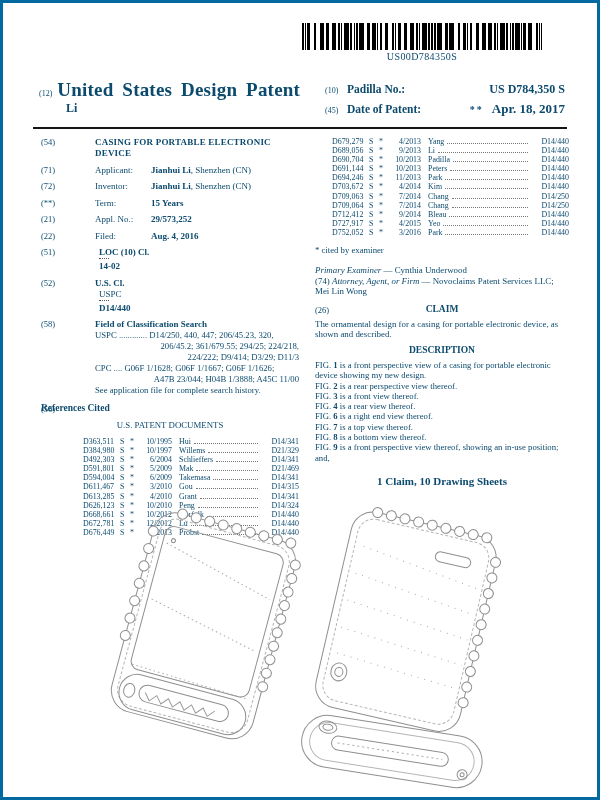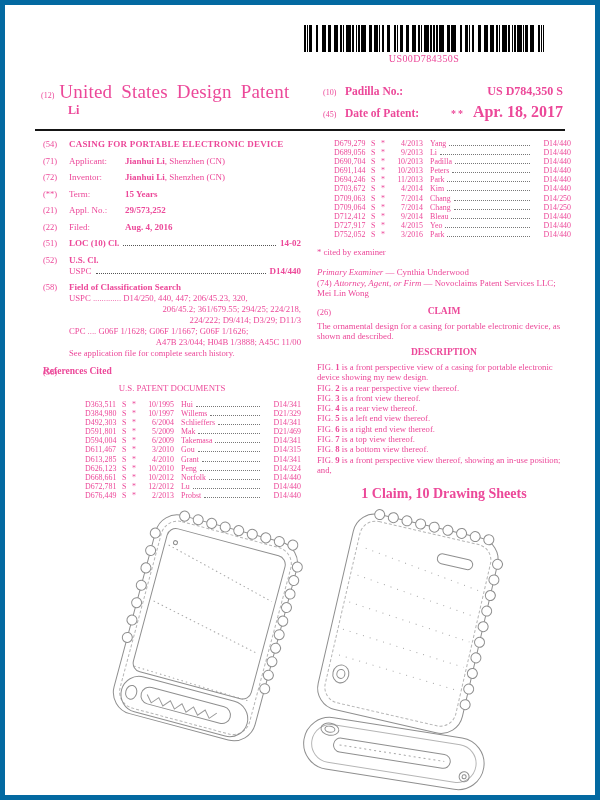--- a/index.html
+++ b/index.html
@@ -1,55 +1,55 @@
 <!DOCTYPE html>
 <html><head>
 <meta charset="utf-8">
 <style>
   html,body{margin:0;padding:0;background:#e9e9e9;}
   .page{
     position:relative;width:600px;height:800px;margin:0 auto;background:#ffffff;
-    font-family:"Liberation Serif","DejaVu Serif",serif;color:#ec4899;
-    border:5px solid #0369a1;box-sizing:border-box;overflow:hidden;
+    font-family:"Liberation Serif","DejaVu Serif",serif;color:#0c4a6e;
+    border:3px solid #0369a1;box-sizing:border-box;overflow:hidden;
   }
   
   .barcode-wrap{position:absolute;left:296px;top:20px;width:246px;}
   .barcode{
     height:27px;width:240px;margin:0 auto;background-color:#fff;
     background-image:
       repeating-linear-gradient(90deg,#000 0 2px,transparent 2px 6px),
       repeating-linear-gradient(90deg,transparent 0 3px,#000 3px 4px,transparent 4px 9px),
       repeating-linear-gradient(90deg,#000 0 1px,transparent 1px 5px,#000 5px 8px,transparent 8px 13px);
   }
   .barcode-text{text-align:center;font-size:10px;letter-spacing:.4px;margin-top:1px;}
   
   .hdr{position:absolute;left:36px;top:76px;right:32px;height:48px;}
   .hdr-title-row{display:flex;align-items:baseline;}
   .code-sm{font-size:8px;}
-  .hdr-title{font-size:19px;font-weight:normal;margin-left:5px;word-spacing:4px;letter-spacing:.2px;}
+  .hdr-title{font-size:19px;font-weight:bold;margin-left:5px;word-spacing:4px;letter-spacing:.2px;}
   .hdr-li{font-size:12px;font-weight:bold;margin-left:27px;margin-top:0px;}
   .hdr-right{position:absolute;right:0;top:3px;width:240px;}
   .hdr-right .row{display:flex;align-items:baseline;margin-bottom:4px;}
   .hdr-right .code{font-size:8px;width:22px;}
   .hdr-right .lbl{font-weight:bold;font-size:11.5px;}
   .hdr-right .val{margin-left:auto;font-weight:bold;font-size:12px;white-space:nowrap;}
   .term-marker{font-weight:bold;font-size:10px;margin-right:8px;margin-left:auto;letter-spacing:2px;}
-  .hdr-right .val2{font-weight:bold;font-size:16px;white-space:nowrap;}
+  .hdr-right .val2{font-weight:bold;font-size:13px;white-space:nowrap;}
   .rule{position:absolute;left:30px;right:30px;top:124px;border-top:2.2px solid #151515;}
   
   .col{position:absolute;top:134px;font-size:9px;line-height:11px;}
   .col-l{left:38px;width:258px;}
   .col-r{left:312px;width:254px;}
   .bold{font-weight:bold;}
   .ital{font-style:italic;}
-  .entry{display:grid;grid-template-columns:26px 1fr;margin-bottom:5.5px;}
+  .entry{display:grid;grid-template-columns:26px 1fr;margin-bottom:5.5px;gap:28px;}
   .entry .code{font-size:8.5px;}
   .fbody{display:grid;grid-template-columns:56px 1fr;}
   .title-entry .tbody{font-weight:bold;letter-spacing:.2px;}
-  .flexline{display:flex;align-items:baseline;}
+  .flexline{display:flex;align-items:baseline;flex-direction:column;}
   .leader{flex:1;border-bottom:1px dotted #555;margin:0 4px 2px 4px;min-width:10px;}
   .fs-cont{text-align:right;font-size:8.7px;}
   .fs-note{font-size:8.7px;}
   
   .refs-head{position:relative;text-align:left;font-weight:bold;font-size:9.5px;margin:7px 0 6px;}
   .refs-head .code{position:absolute;left:0;top:1px;font-size:8.5px;font-weight:normal;}
   .refs-sub{text-align:center;font-size:8.8px;margin-bottom:6px;}
   .ref-rows-l{margin-left:42px;}
   .ref-rows-r{margin-left:17px;margin-bottom:6px;}
   .ref-row{display:flex;align-items:baseline;font-size:7.9px;line-height:9.1px;}
@@ -61,21 +61,21 @@
   .ref-leader{flex:1;border-bottom:1px dotted #777;margin:0 3px 1.5px;}
   .ref-cls{width:38px;text-align:right;white-space:nowrap;}
   .cited-note{font-size:8.7px;margin:8px 0 9px;}
   
   .exam-block{font-size:8.9px;line-height:10.6px;margin-bottom:7px;}
   .sec-head{position:relative;text-align:center;font-weight:bold;font-size:9.5px;margin:5px 0 4px;}
   .sec-head .code{position:absolute;left:0;top:1px;font-size:8.5px;font-weight:normal;}
   .claim-text{font-size:8.9px;line-height:10.6px;margin-bottom:5px;}
   .figs{font-size:8.7px;line-height:10.3px;}
   .fig-line{margin:0;}
-  .sheet-note{text-align:center;font-weight:bold;font-size:14px;margin-top:13px;}
+  .sheet-note{text-align:center;font-weight:bold;font-size:11px;margin-top:13px;}
   
   .fig-left-svg{position:absolute;left:103px;top:492px;}
   .fig-right-svg{position:absolute;left:292px;top:503px;}
 </style>
 </head>
 <body>
 
 <div class="page">
 
   <div class="barcode-wrap">
@@ -445,21 +445,20 @@
 
     <div class="figs">
   <div class="fig-line"><span>FIG.</span> <span class="bold">1</span> <span>is a front perspective view of a casing for portable electronic device showing my new design.</span></div>
 
   <div class="fig-line"><span>FIG.</span> <span class="bold">2</span> <span>is a rear perspective view thereof.</span></div>
 
   <div class="fig-line"><span>FIG.</span> <span class="bold">3</span> <span>is a front view thereof.</span></div>
 
   <div class="fig-line"><span>FIG.</span> <span class="bold">4</span> <span>is a rear view thereof.</span></div>
 
-  <div class="fig-line"><span>FIG.</span> <span class="bold">5</span> <span>is a left end view thereof.</span></div>
 
   <div class="fig-line"><span>FIG.</span> <span class="bold">6</span> <span>is a right end view thereof.</span></div>
 
   <div class="fig-line"><span>FIG.</span> <span class="bold">7</span> <span>is a top view thereof.</span></div>
 
   <div class="fig-line"><span>FIG.</span> <span class="bold">8</span> <span>is a bottom view thereof.</span></div>
 
   <div class="fig-line"><span>FIG.</span> <span class="bold">9</span> <span>is a front perspective view thereof, showing an in-use position; and,</span></div>
 
 </div>

